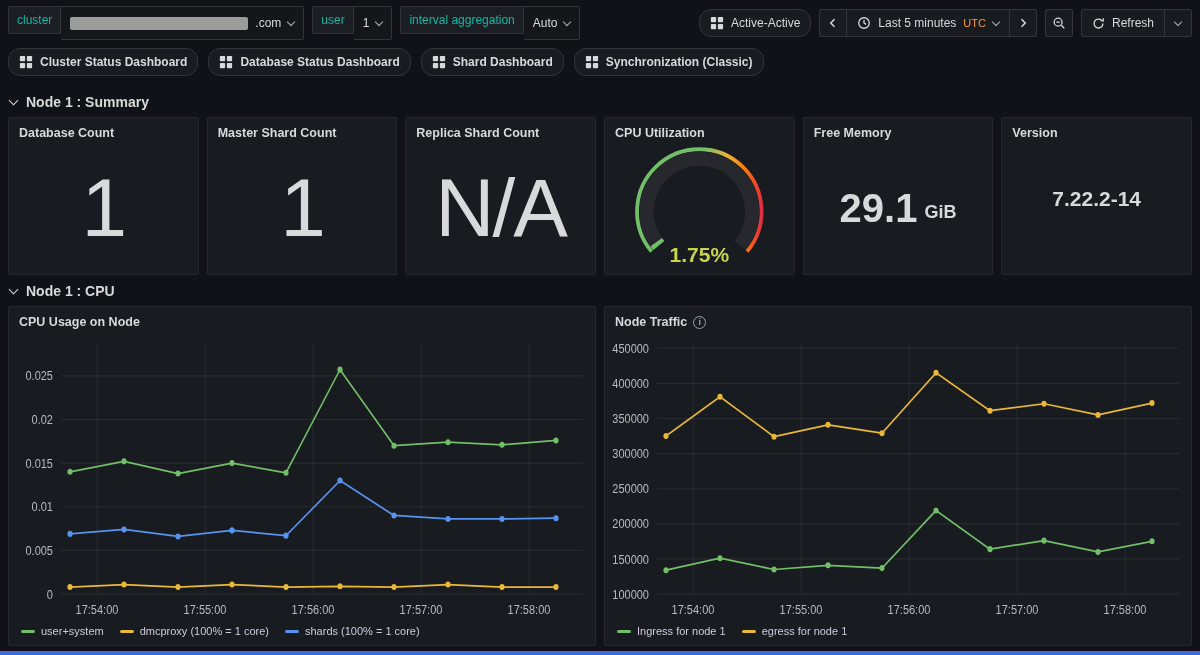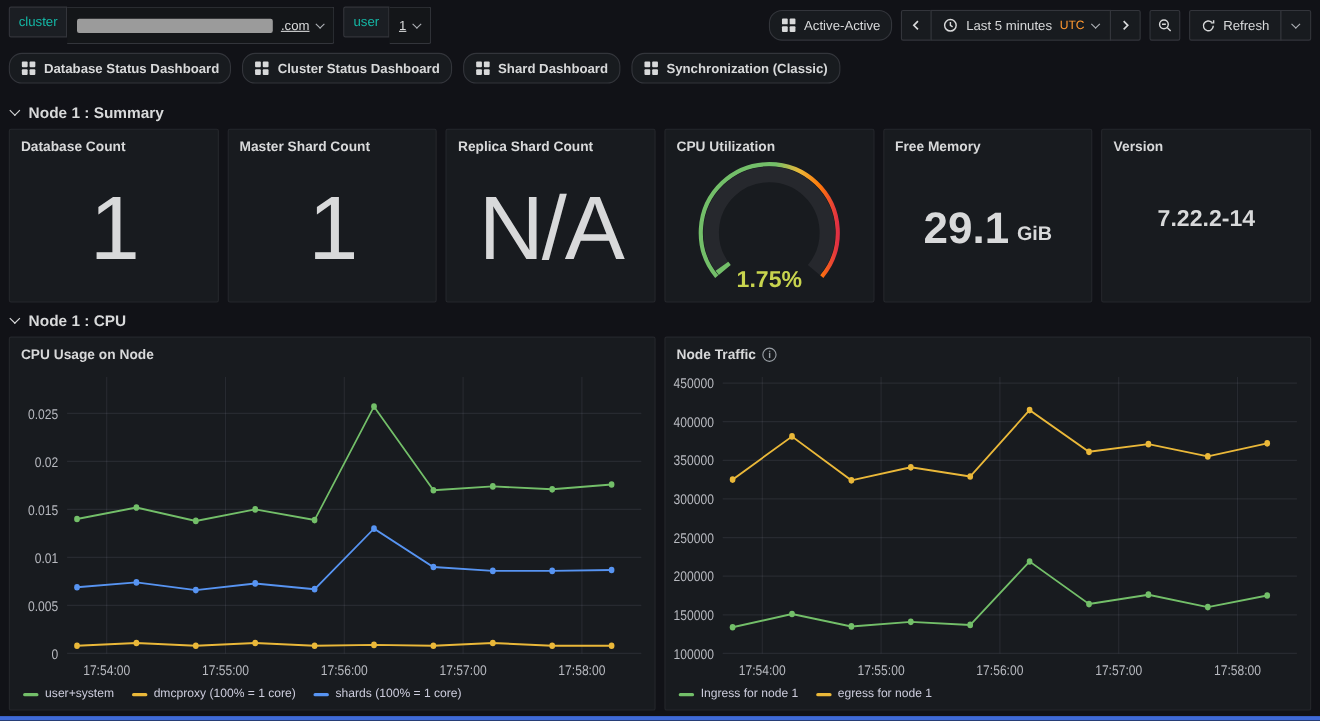--- a/index.html
+++ b/index.html
@@ -16,21 +16,21 @@
   .topbar { display:flex; align-items:center; gap:8px; padding:6px 8px 4px 8px; }
   .var-group { display:flex; align-items:stretch; }
   .var-label {
     display:flex; align-items:center; padding:0 8px; height:28px;
     background:#1b1e23; border:1px solid #33353b; border-radius:2px 0 0 2px;
     color:#14b8a6; white-space:nowrap;
   }
   .var-value {
     display:flex; align-items:center; gap:7px; padding:16px 9px; height:28px;
     background:#141619; border:1px solid #33353b; border-left:none; border-radius:0 2px 2px 0;
-    color:#d8d9da; white-space:nowrap;text-decoration:underline;
+    color:#d8d9da; white-space:nowrap;
   }
   .redacted { display:inline-block; width:178px; height:13px; background:#9b9b9b; border-radius:2px; }
   .chev {
     display:inline-block; width:6px; height:6px;
     border-right:1.6px solid #aeb1b6; border-bottom:1.6px solid #aeb1b6;
     transform:rotate(45deg); margin-top:-3px;
   }
   .btn {
     display:flex; align-items:center; gap:7px; height:28px; padding:0 10px;
     background:#181b1f; border:1px solid #33353b; border-radius:12px; color:#d8d9da; white-space:nowrap;
@@ -100,20 +100,27 @@
     </div>
 
     <div class="var-group">
       <span class="var-label">user</span>
       <button class="var-value">
         <span>1</span>
         <i class="chev"></i>
       </button>
     </div>
 
+    <div class="var-group">
+      <span class="var-label">interval aggregation</span>
+      <button class="var-value">
+        <span>Auto</span>
+        <i class="chev"></i>
+      </button>
+    </div>
 
     <button class="btn push-right">
       <span style="display:flex">
         <svg width="14" height="14" viewBox="0 0 16 16" fill="currentColor">
             <rect x="1" y="1" width="6" height="6" rx="1"></rect>
             <rect x="9" y="1" width="6" height="6" rx="1"></rect>
             <rect x="1" y="9" width="6" height="6" rx="1"></rect>
             <rect x="9" y="9" width="6" height="6" rx="1"></rect>
           </svg>
       </span>
@@ -176,32 +183,32 @@
   <nav class="links">
     <button class="btn">
       <span style="display:flex">
         <svg width="14" height="14" viewBox="0 0 16 16" fill="currentColor">
             <rect x="1" y="1" width="6" height="6" rx="1"></rect>
             <rect x="9" y="1" width="6" height="6" rx="1"></rect>
             <rect x="1" y="9" width="6" height="6" rx="1"></rect>
             <rect x="9" y="9" width="6" height="6" rx="1"></rect>
           </svg>
       </span>
-      <span>Database Status Dashboard</span>
+      <span>Cluster Status Dashboard</span>
     </button>
     <button class="btn">
       <span style="display:flex">
         <svg width="14" height="14" viewBox="0 0 16 16" fill="currentColor">
             <rect x="1" y="1" width="6" height="6" rx="1"></rect>
             <rect x="9" y="1" width="6" height="6" rx="1"></rect>
             <rect x="1" y="9" width="6" height="6" rx="1"></rect>
             <rect x="9" y="9" width="6" height="6" rx="1"></rect>
           </svg>
       </span>
-      <span>Cluster Status Dashboard</span>
+      <span>Database Status Dashboard</span>
     </button>
     <button class="btn">
       <span style="display:flex">
         <svg width="14" height="14" viewBox="0 0 16 16" fill="currentColor">
             <rect x="1" y="1" width="6" height="6" rx="1"></rect>
             <rect x="9" y="1" width="6" height="6" rx="1"></rect>
             <rect x="1" y="9" width="6" height="6" rx="1"></rect>
             <rect x="9" y="9" width="6" height="6" rx="1"></rect>
           </svg>
       </span>

